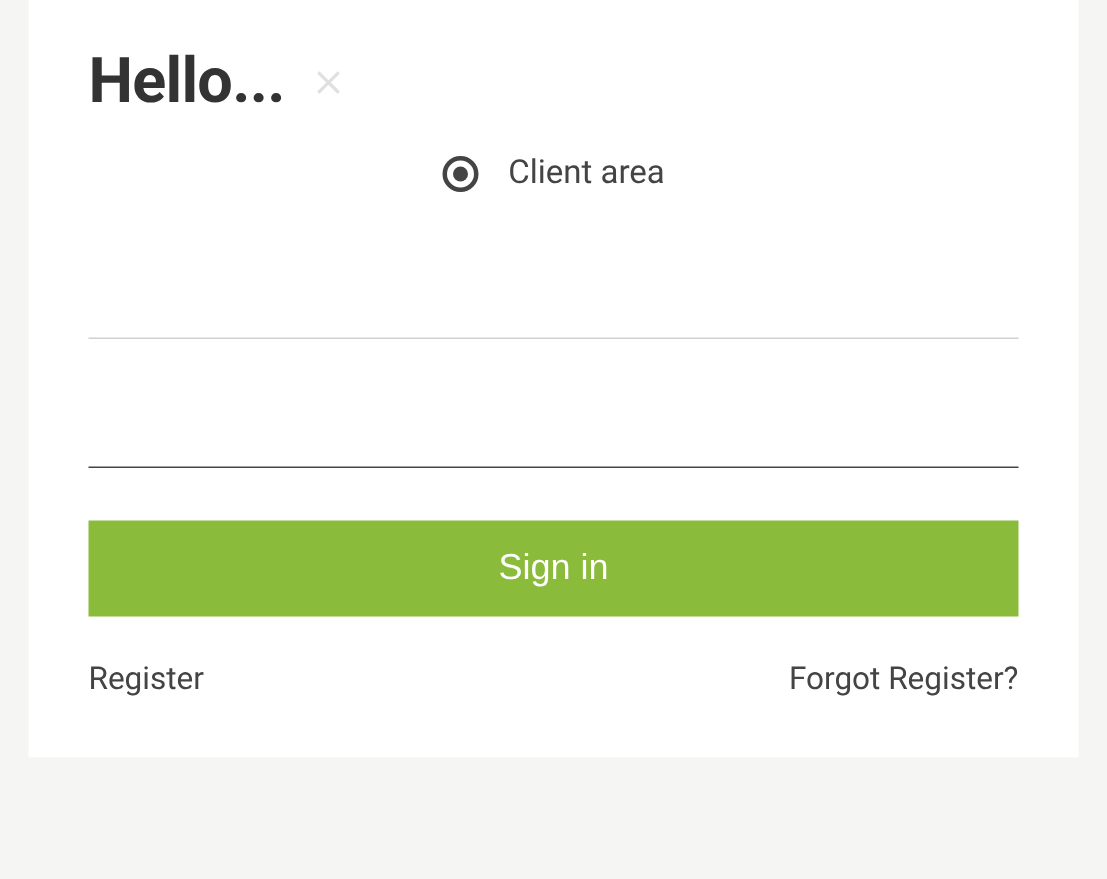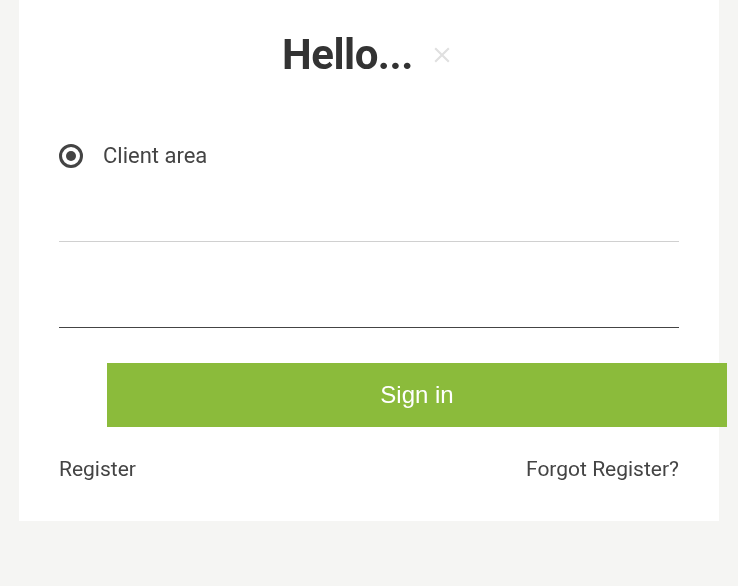--- a/index.html
+++ b/index.html
@@ -18,23 +18,23 @@
       background: #fff;
       width: 700px;
       margin: 0 auto;
       position: absolute;
       top: 0;
       left: 19px;
       padding: 30px 40px 40px 40px;
     }
     .modal-header {
       display: flex;
-      justify-content: center;
+      justify-content: flex-start;
       align-items: center;
-      margin-bottom: 64px;
+      margin-bottom: 24px;
       gap: 15px;
     }
     .modal-title {
       font-size: 42px;
       font-weight: 700;
       color: #333;
       letter-spacing: -0.5px;
     }
     .close-btn {
       width: 28px;
@@ -45,21 +45,22 @@
       justify-content: center;
     }
     .close-btn svg {
       width: 26px;
       height: 26px;
       fill: #e0e0e0;
     }
     .radio-section {
       display: flex;
       align-items: center;
-      margin-bottom: 28px;
+      margin-bottom: 52px;
+      justify-content: center;
     }
     .radio-btn {
       width: 24px;
       height: 24px;
       border: 3px solid #444;
       border-radius: 50%;
       display: flex;
       align-items: center;
       justify-content: center;
       margin-right: 20px;
@@ -96,21 +97,20 @@
     .signin-btn {
       width: 100%;
       background: #8bbb3b;
       color: #fff;
       border: none;
       padding: 18px 16px;
       font-size: 24px;
       font-weight: 400;
       cursor: pointer;
       margin-bottom: 30px;
-      margin-left: 48px;
     }
     .footer-links {
       display: flex;
       justify-content: space-between;
       align-items: flex-start;
     }
     .footer-link {
       font-size: 21px;
       color: #444;
       text-decoration: none;

